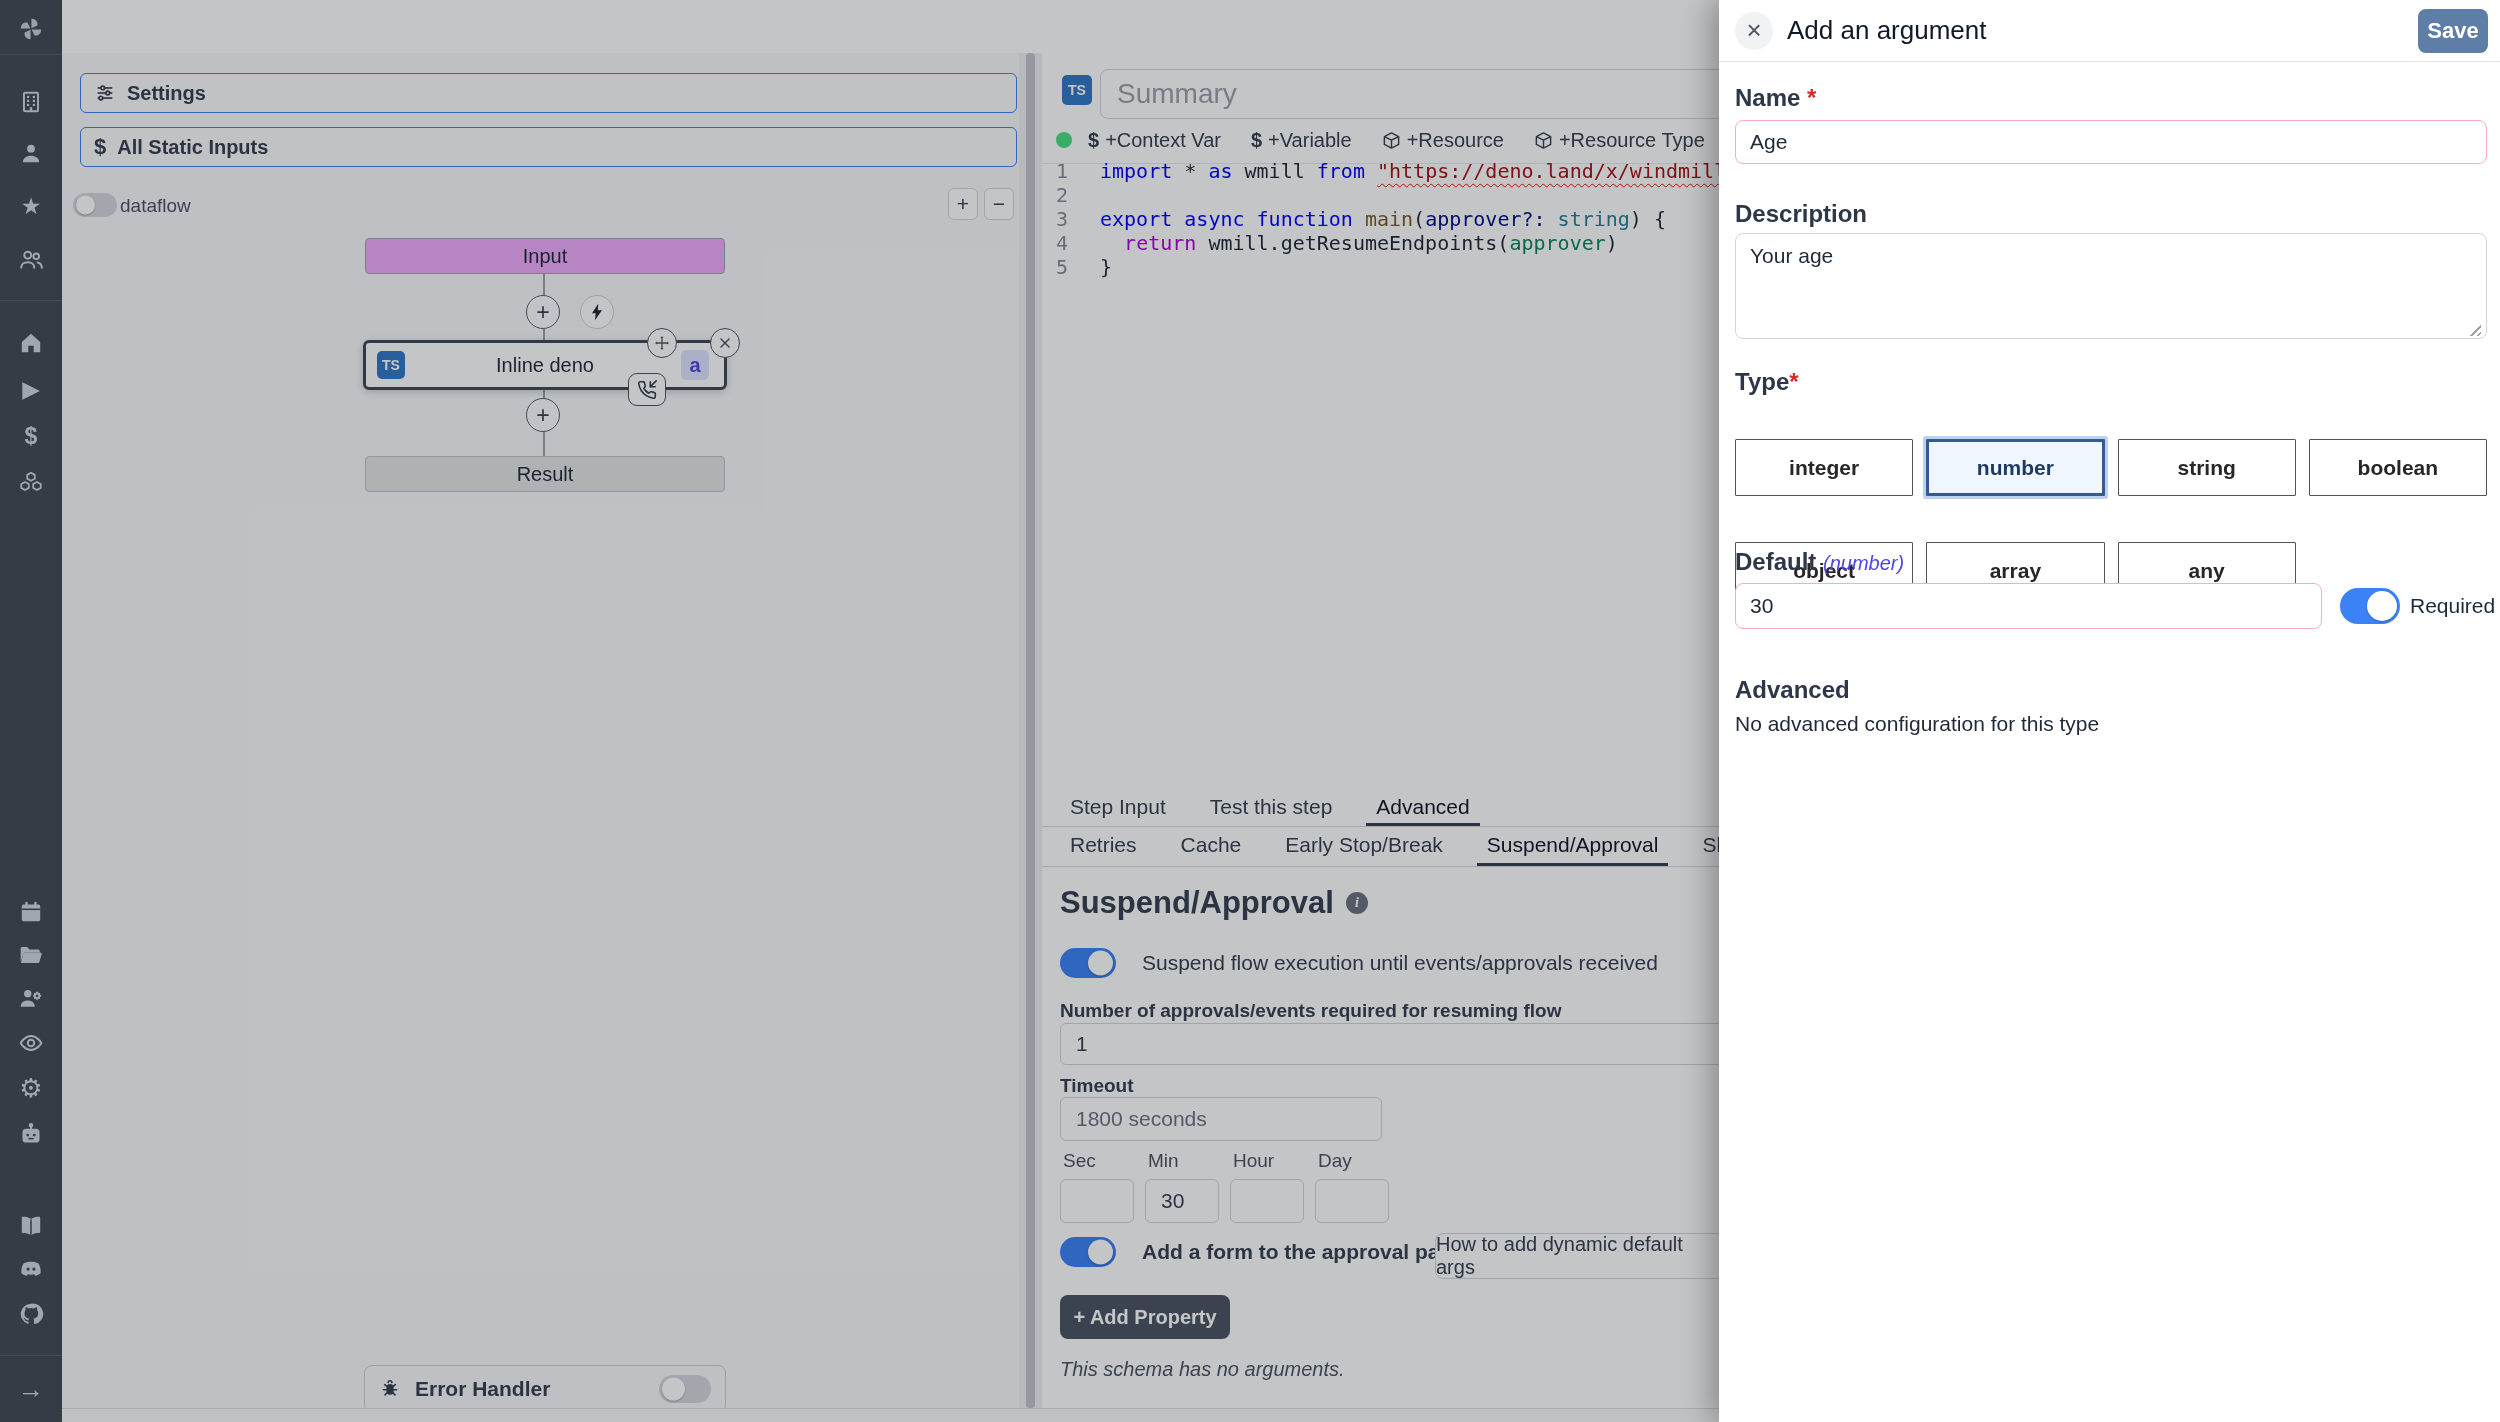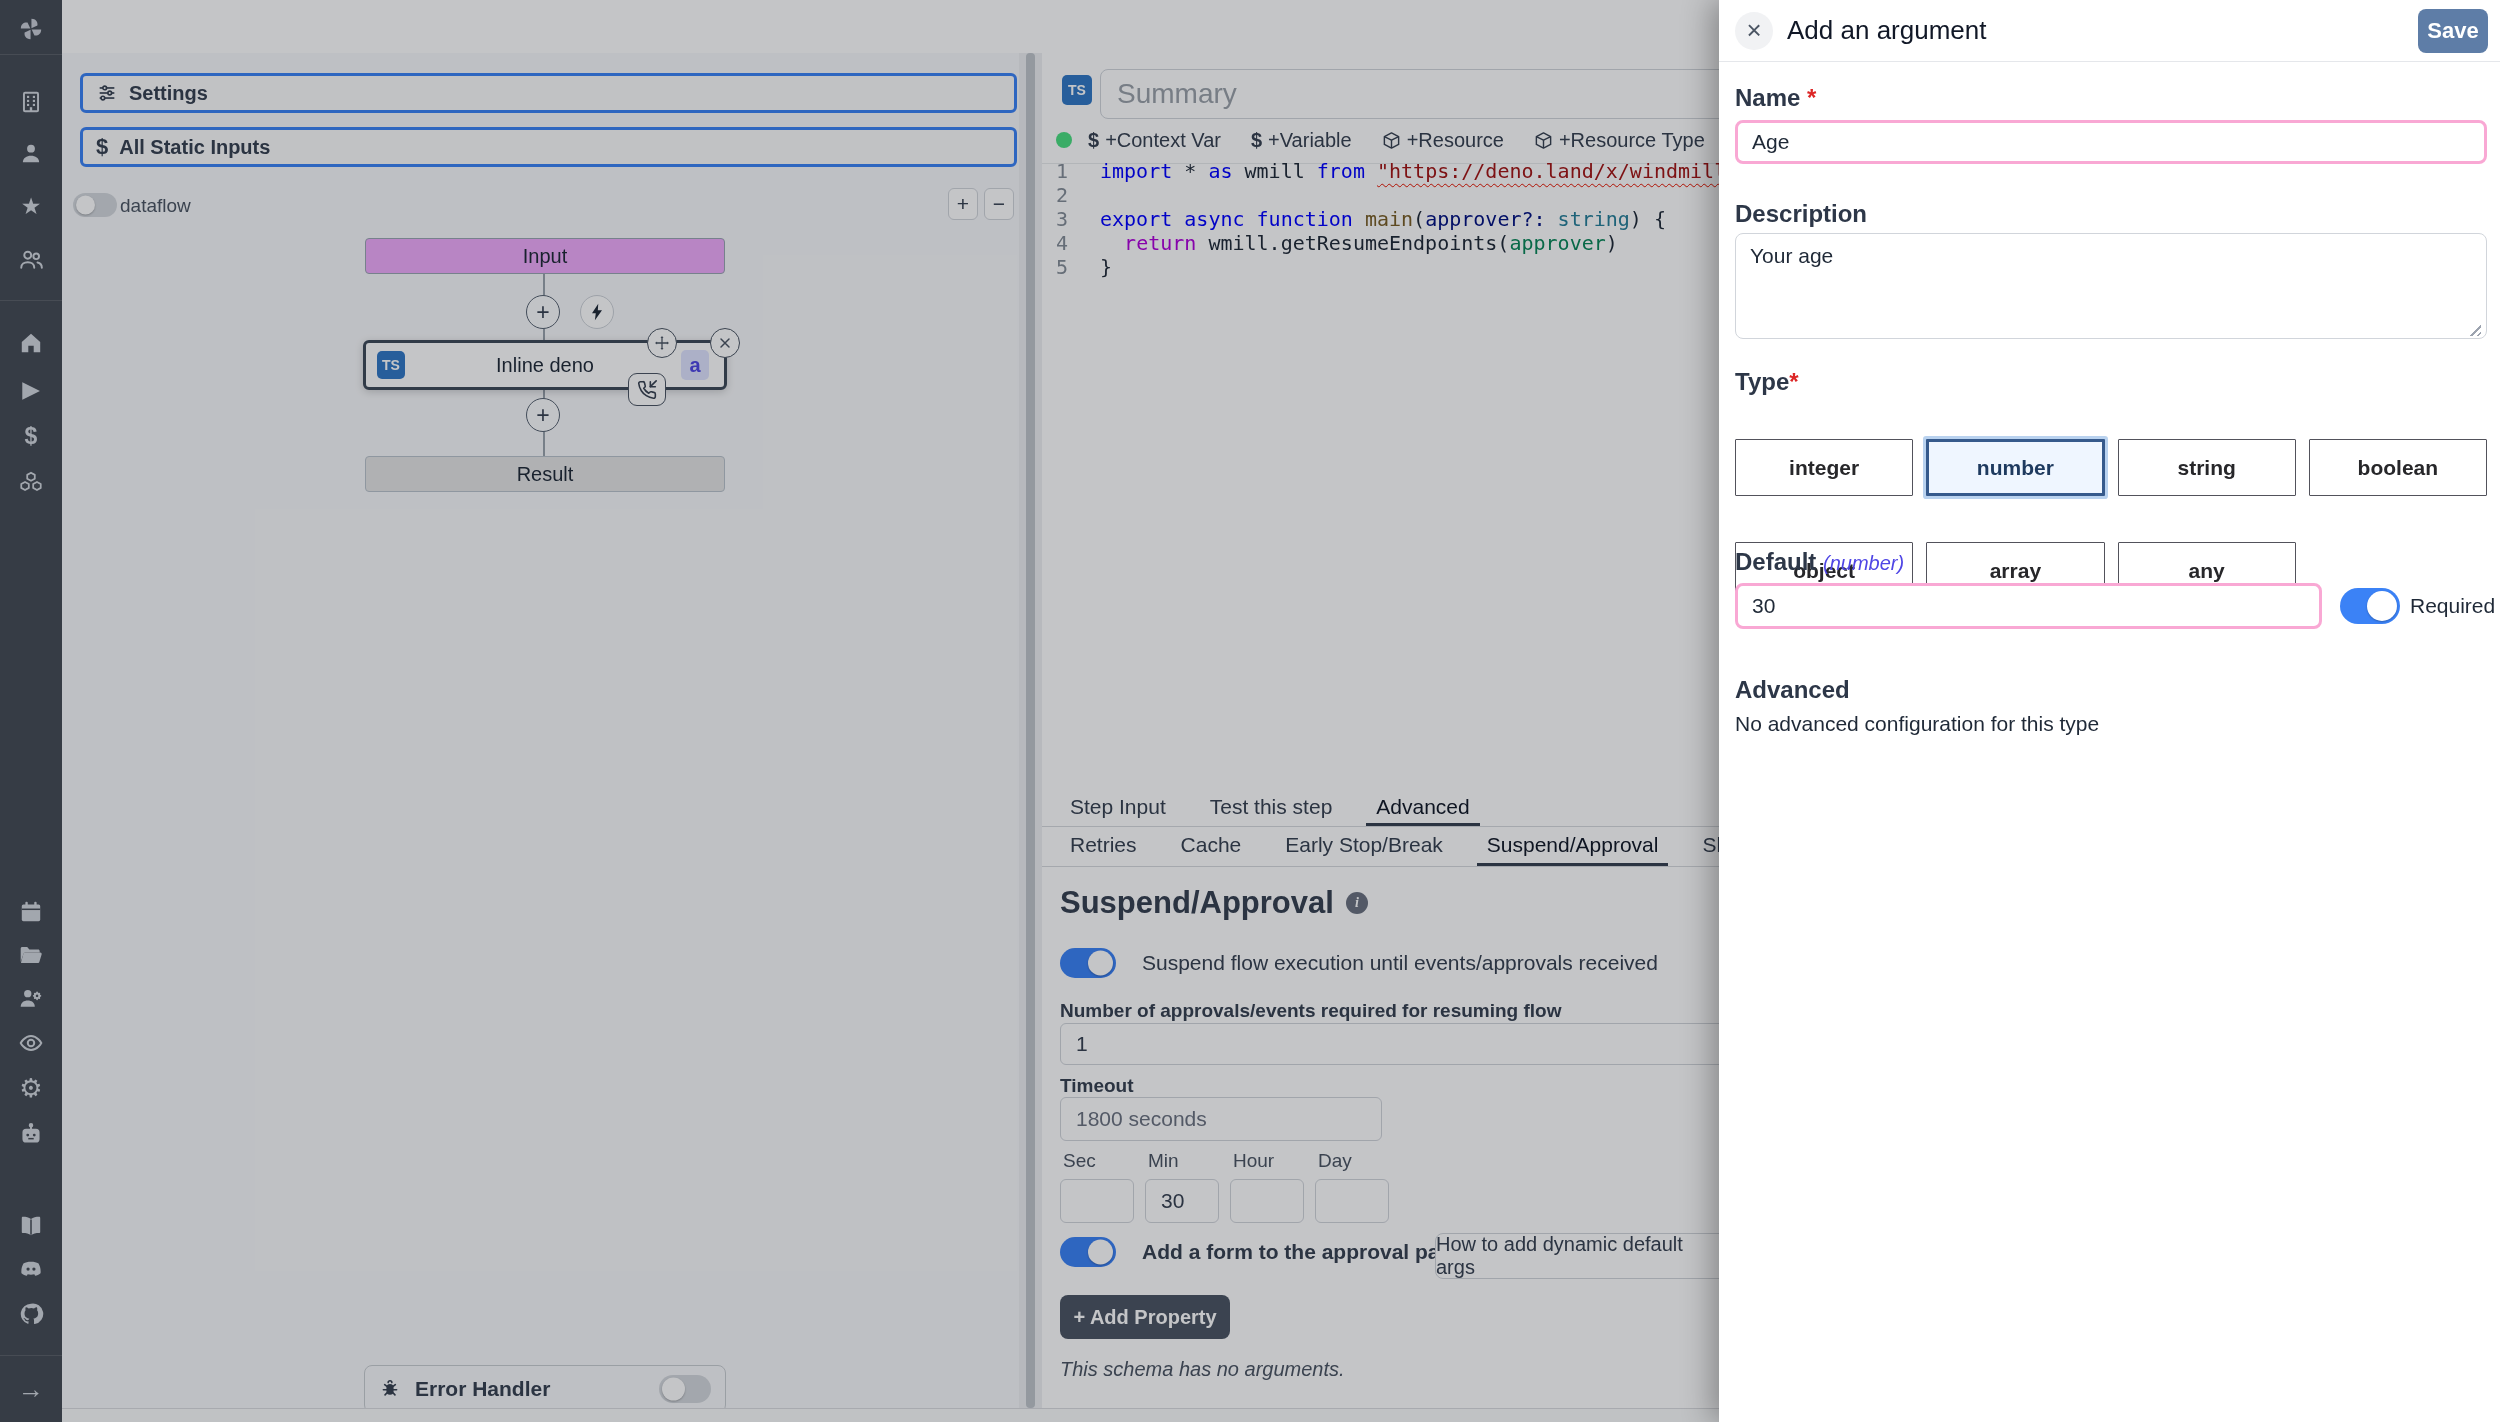--- a/index.html
+++ b/index.html
@@ -22,21 +22,21 @@
   .undoredo { left:496px; top:7px; width:104px; height:39px; border:1px solid #c6cbd1; border-radius:9px; overflow:hidden; display:flex; }
   .undoredo .half { width:52px; display:flex; align-items:center; justify-content:center; font-size:22px; color:#374151; }
   .undoredo .u { background:#fcfcfd; border-right:1px solid #c6cbd1; }
   .undoredo .r { background:#d2d6da; }
   .pathgrp { left:862px; top:8px; width:466px; height:38px; border:1px solid #c6cbd1; border-radius:8px; overflow:hidden; display:flex; background:#fff; }
   .pathchip { width:112px; background:#d6d9dd; display:flex; align-items:center; justify-content:center; gap:8px; font-size:20px; color:#1f2937; border-right:1px solid #c6cbd1; }
   .pathval { flex:1; display:flex; align-items:center; padding-left:14px; font-family:"DejaVu Sans Mono",monospace; font-size:20px; color:#1f2937; }
 
   
   .left-panel { left:62px; top:53px; width:957px; height:1355px; background:#f8f9fb; z-index:4; }
-  .panel-btn { left:18px; width:937px; height:40px; background:#fbfbfc; border:3px solid #3b82f6; border-radius:6px; display:flex; align-items:center; padding:0 13px; gap:11px; font-size:20px; font-weight:700; color:#374151; }
+  .panel-btn { left:18px; width:937px; height:40px; background:#fbfbfc; border:1px solid #3b82f6; border-radius:6px; display:flex; align-items:center; padding:0 13px; gap:11px; font-size:20px; font-weight:700; color:#374151; }
   .panel-btn svg { width:22px; height:22px; }
   .dollar-ic { font-size:22px; font-weight:700; color:#374151; }
   .df-label { font-size:19px; color:#4b5563; }
   .zoom-btn { width:30px; height:32px; background:#fff; border:1px solid #d1d5db; border-radius:6px; display:flex; align-items:center; justify-content:center; font-size:21px; color:#374151; }
 
   .edge { width:2px; background:#9aa3ad; left:481px; }
   .node { left:303px; width:360px; height:36px; display:flex; align-items:center; justify-content:center; font-size:20px; color:#1f2937; border-radius:4px; }
   .node-input { background:#f0abfc; border:1px solid #9aa6b2; }
   .node-result { background:#e5e5e5; border:1px solid #bac3cc; }
   .node-step { left:301px; width:364px; height:50px; background:#fff; border:3px solid #3e4a59; border-radius:6px; box-shadow:0 2px 8px rgba(0,0,0,.18); display:flex; align-items:center; justify-content:center; font-size:20px; color:#1f2937; }
@@ -104,21 +104,21 @@
   .dim { left:0; top:0; width:1719px; height:1422px; background:rgba(10,14,20,0.24); z-index:20; }
 
   
   .drawer { left:1719px; top:0; width:781px; height:1422px; background:#fff; z-index:30; box-shadow:-8px 0 28px rgba(0,0,0,.3); }
   .dr-header { left:0; top:0; width:781px; height:62px; border-bottom:1px solid #e5e7eb; display:flex; align-items:center; padding:0 12px 0 16px; position:absolute; }
   .close-btn { width:38px; height:38px; border-radius:50%; background:#f1f2f4; display:flex; align-items:center; justify-content:center; font-size:26px; color:#4b5563; }
   .dr-title { margin-left:14px; font-size:26px; font-weight:400; color:#111827; flex:1; }
   .save-btn { width:70px; height:44px; background:#5e7da7; border:none; border-radius:8px; color:#fff; font-size:22px; font-weight:700; font-family:"Liberation Sans",sans-serif; }
   .dr-label { left:16px; font-size:24px; font-weight:700; color:#2d3748; }
   .red { color:#dc2626; }
-  .dr-input { left:16px; width:752px; height:44px; border:3px solid #f9a8d4; border-radius:8px; padding:0 14px; font-size:21px; color:#1f2937; font-family:"Liberation Sans",sans-serif; background:#fff; }
+  .dr-input { left:16px; width:752px; height:44px; border:1px solid #f9a8d4; border-radius:8px; padding:0 14px; font-size:21px; color:#1f2937; font-family:"Liberation Sans",sans-serif; background:#fff; }
   .dr-textarea { left:16px; top:233px; width:752px; height:106px; border:1px solid #d1d5db; border-radius:8px; padding:10px 14px; font-size:21px; color:#1f2937; font-family:"Liberation Sans",sans-serif; resize:none; }
   .rs-corner { left:748px; top:322px; width:14px; height:14px; background:repeating-linear-gradient(135deg, transparent 0 3px, #9ca3af 3px 4.5px); clip-path:polygon(100% 0, 0 100%, 100% 100%); }
   .type-grid { left:16px; top:405px; width:752px; display:grid; grid-template-columns:repeat(4,1fr); gap:12px 13px; }
   .type-btn { height:57px; background:#fff; border:1.5px solid #52525b; border-radius:1px; font-size:21px; font-weight:700; color:#27272a; font-family:"Liberation Sans",sans-serif; display:flex; align-items:center; justify-content:center;margin-top:34px; }
   .type-btn.sel { background:#eff6ff; border:3px solid #365a8c; box-shadow:0 0 0 3px #b9d2ef; color:#1e3a5f; }
   .hint { font-style:italic; font-weight:400; font-size:20px; color:#4f46e5; }
   .tg-req { width:60px; height:36px; background:#2563eb; } .tg-req .knob { width:30px; height:30px; }
   .req-lbl { left:691px; top:594px; font-size:21px; font-weight:500; color:#1f2937; }
   .adv-empty { left:16px; top:712px; font-size:21px; color:#1f2937; }
 </style>

